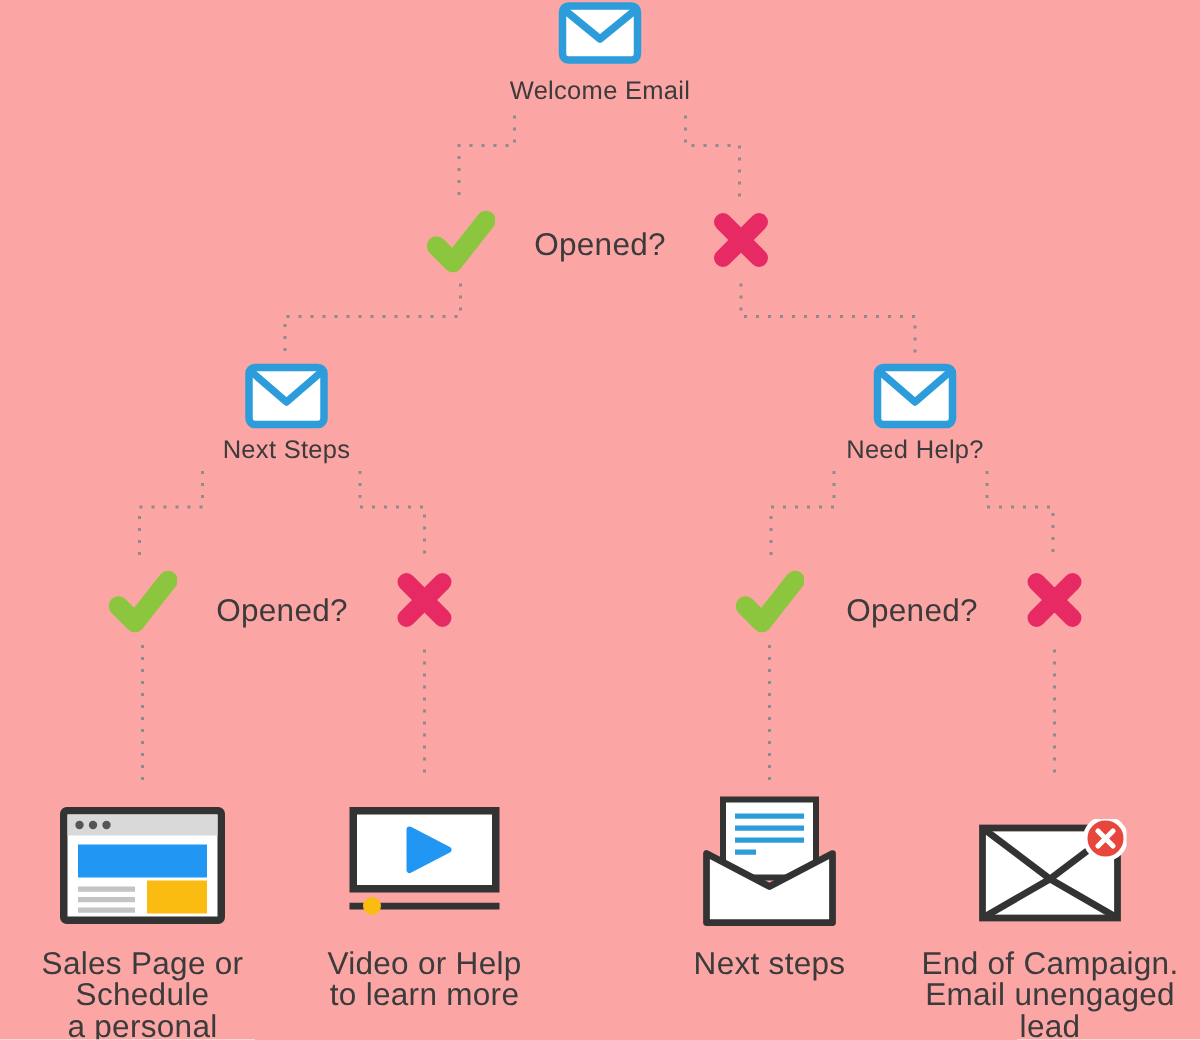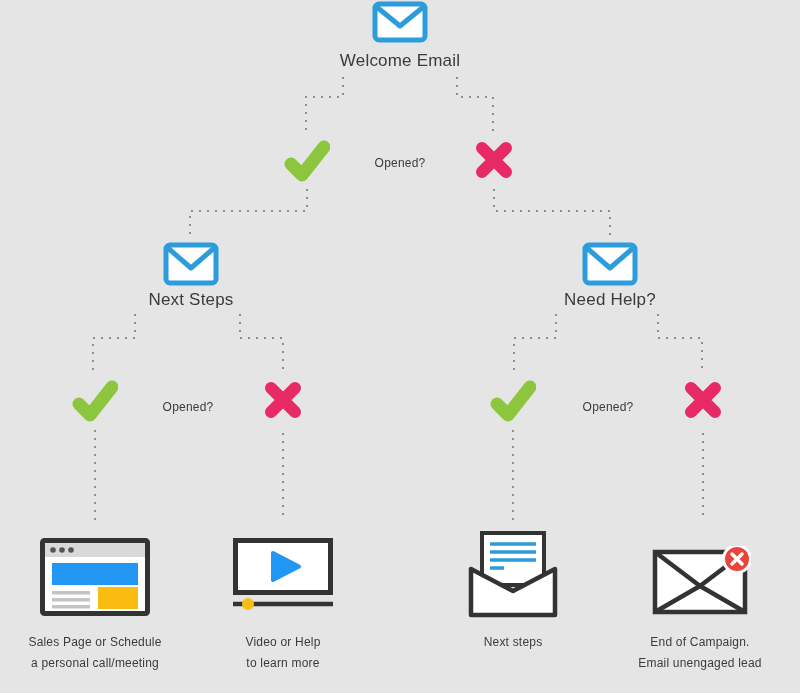--- a/index.html
+++ b/index.html
@@ -1,21 +1,21 @@
 <!DOCTYPE html>
 <html><head>
 <meta charset="utf-8">
 <style>
   html,body{margin:0;padding:0;background:#ffffff;}
   #canvas{
-    position:relative;width:800px;height:693px;background:#e5e5e5;overflow:hidden;
+    position:relative;width:800px;height:693px;background:#fca5a5;overflow:hidden;
     font-family:"Liberation Sans", sans-serif;color:#3b3b3b;
   }
   .abs{position:absolute;}
-  .lbl{text-align:center;color:#3b3b3b;font-size:12px;line-height:21px;letter-spacing:.2px;}
+  .lbl{text-align:center;color:#3b3b3b;font-size:21px;line-height:21px;letter-spacing:.2px;}
   .lbl-big{font-size:17px;}
   svg{display:block;}
   #connectors{position:absolute;left:0;top:0;pointer-events:none;}
 </style>
 </head>
 <body>
 
 <div id="canvas">
 
   <svg id="connectors" width="800" height="693" viewBox="0 0 800 693">

